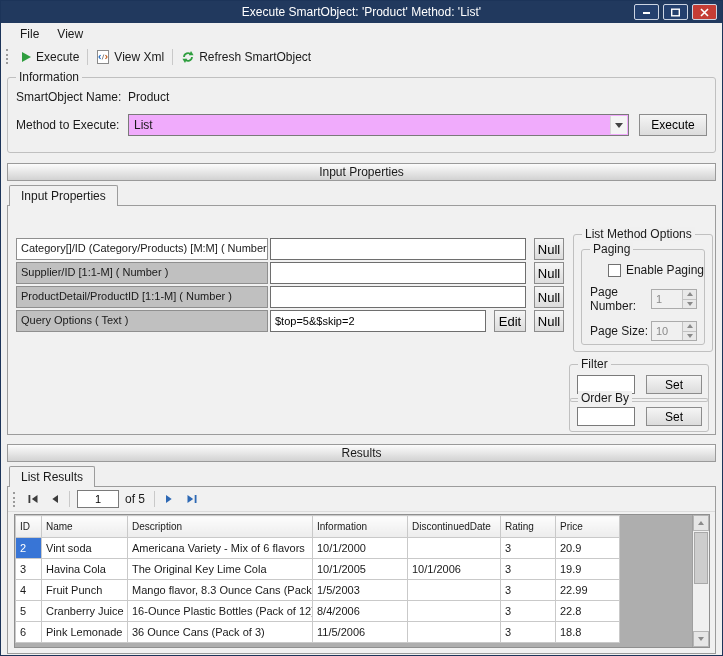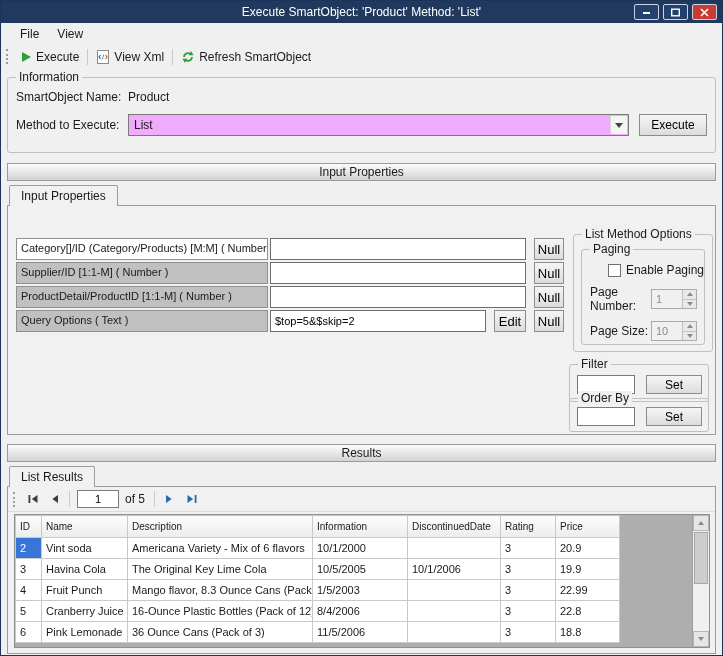--- a/index.html
+++ b/index.html
@@ -329,21 +329,21 @@
               <td>Americana Variety - Mix of 6 flavors</td>
               <td>10/1/2000</td>
               <td></td>
               <td>3</td>
               <td>20.9</td>
             </tr>
             <tr>
               <td>3</td>
               <td>Havina Cola</td>
               <td>The Original Key Lime Cola</td>
-              <td>10/5/2005</td>
+              <td>10/1/2005</td>
               <td>10/1/2006</td>
               <td>3</td>
               <td>19.9</td>
             </tr>
             <tr>
               <td>4</td>
               <td>Fruit Punch</td>
               <td>Mango flavor, 8.3 Ounce Cans (Pack of 24)</td>
               <td>1/5/2003</td>
               <td></td>

